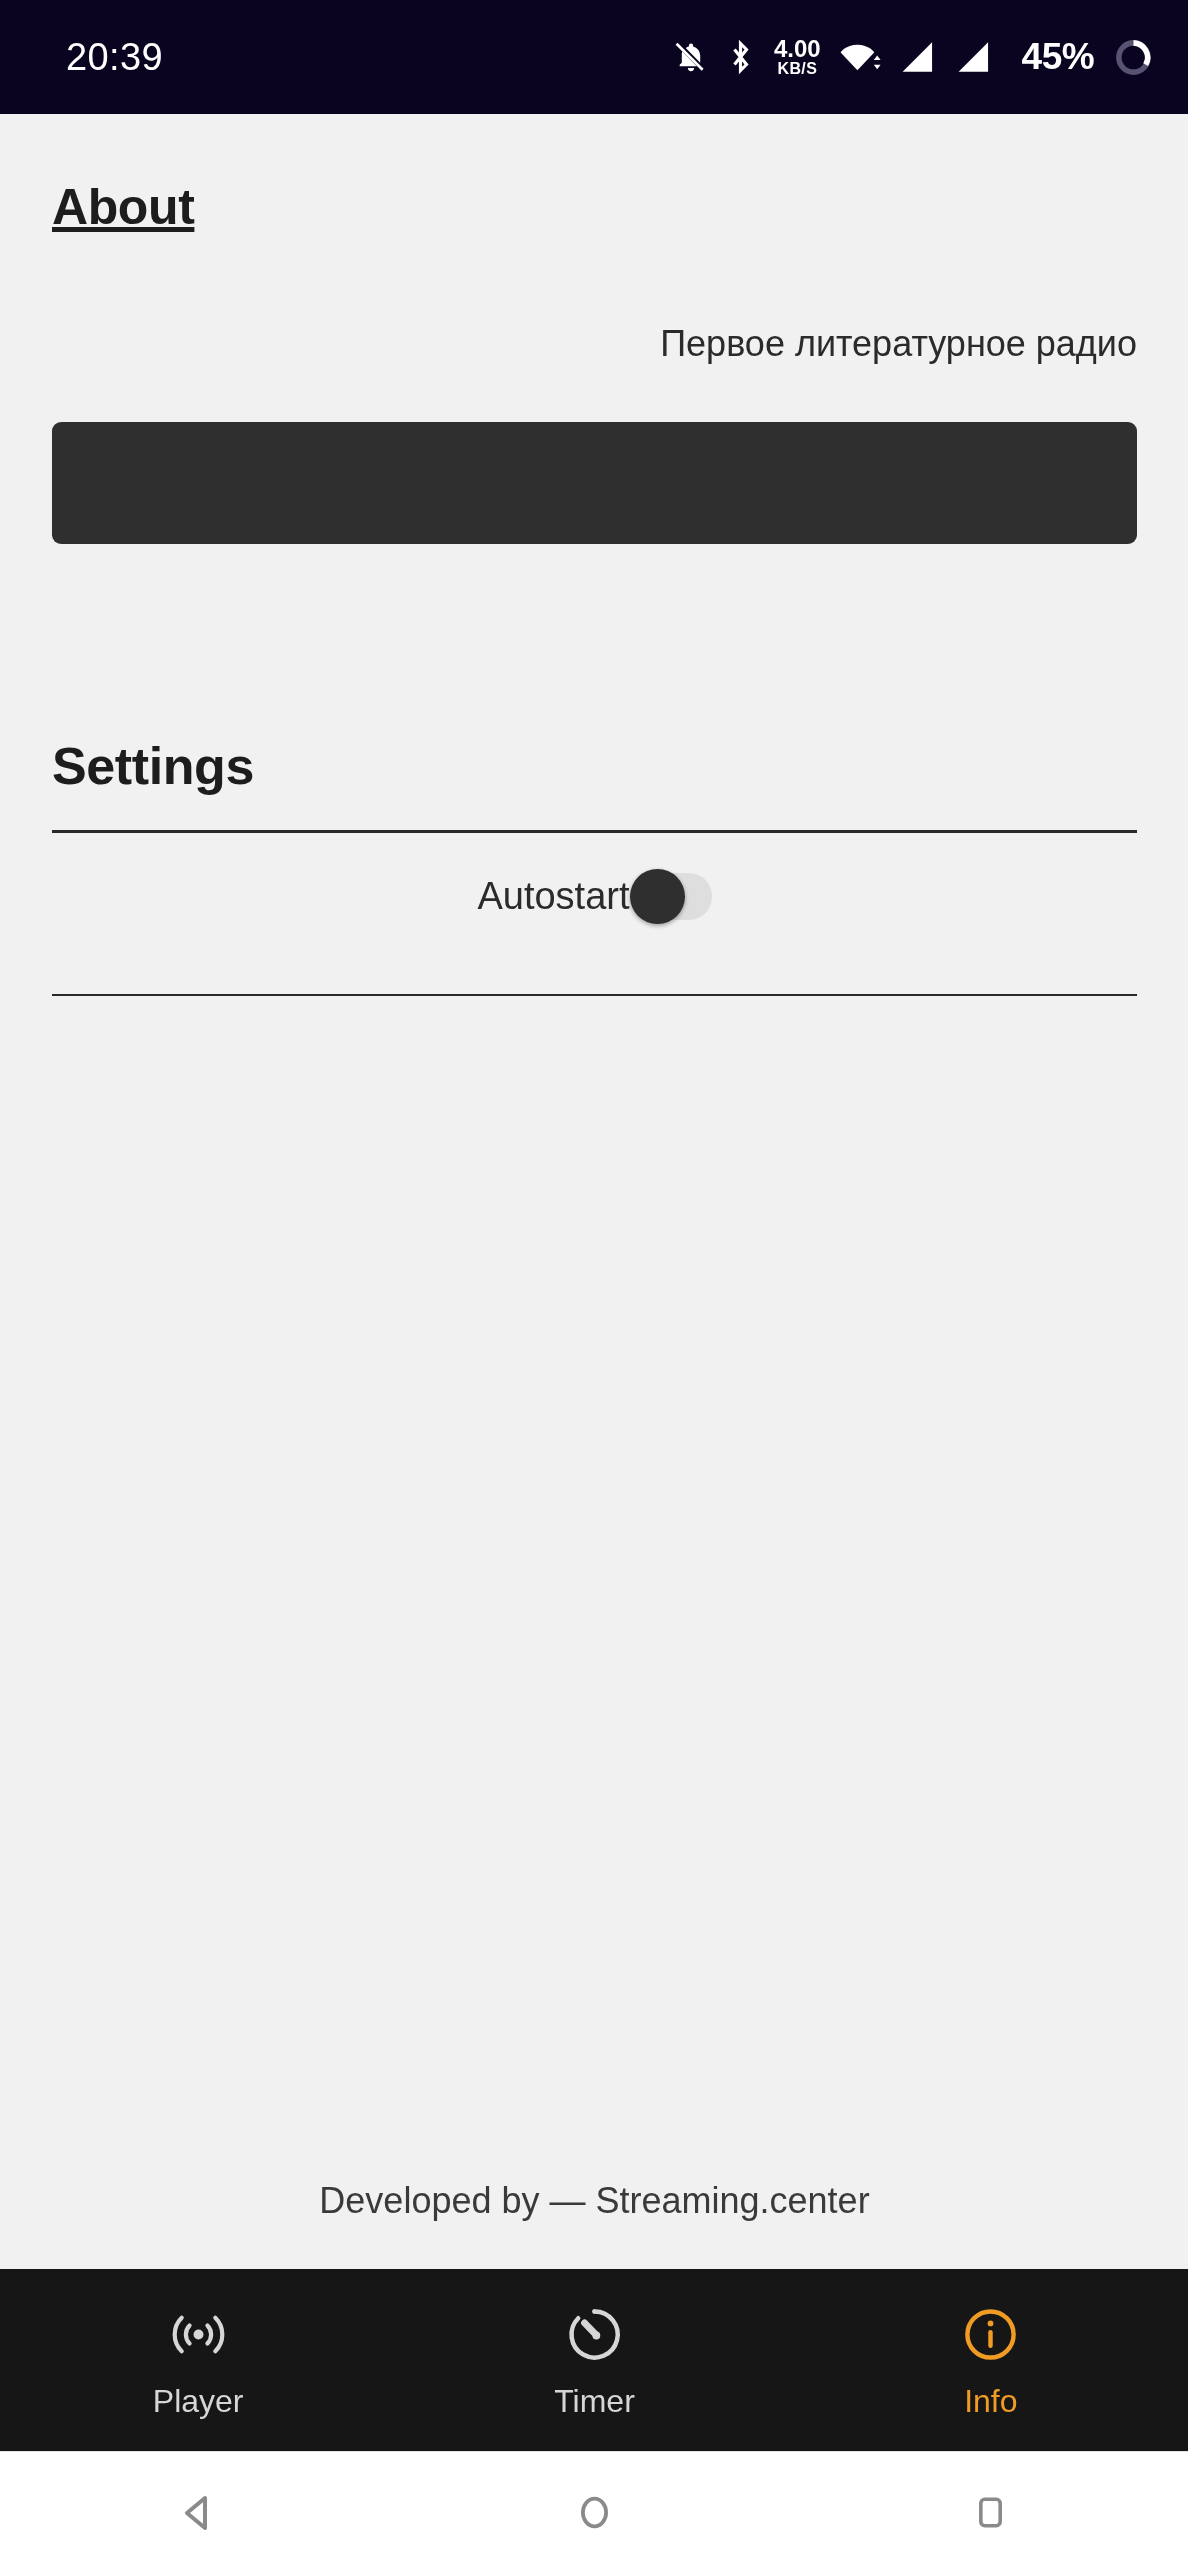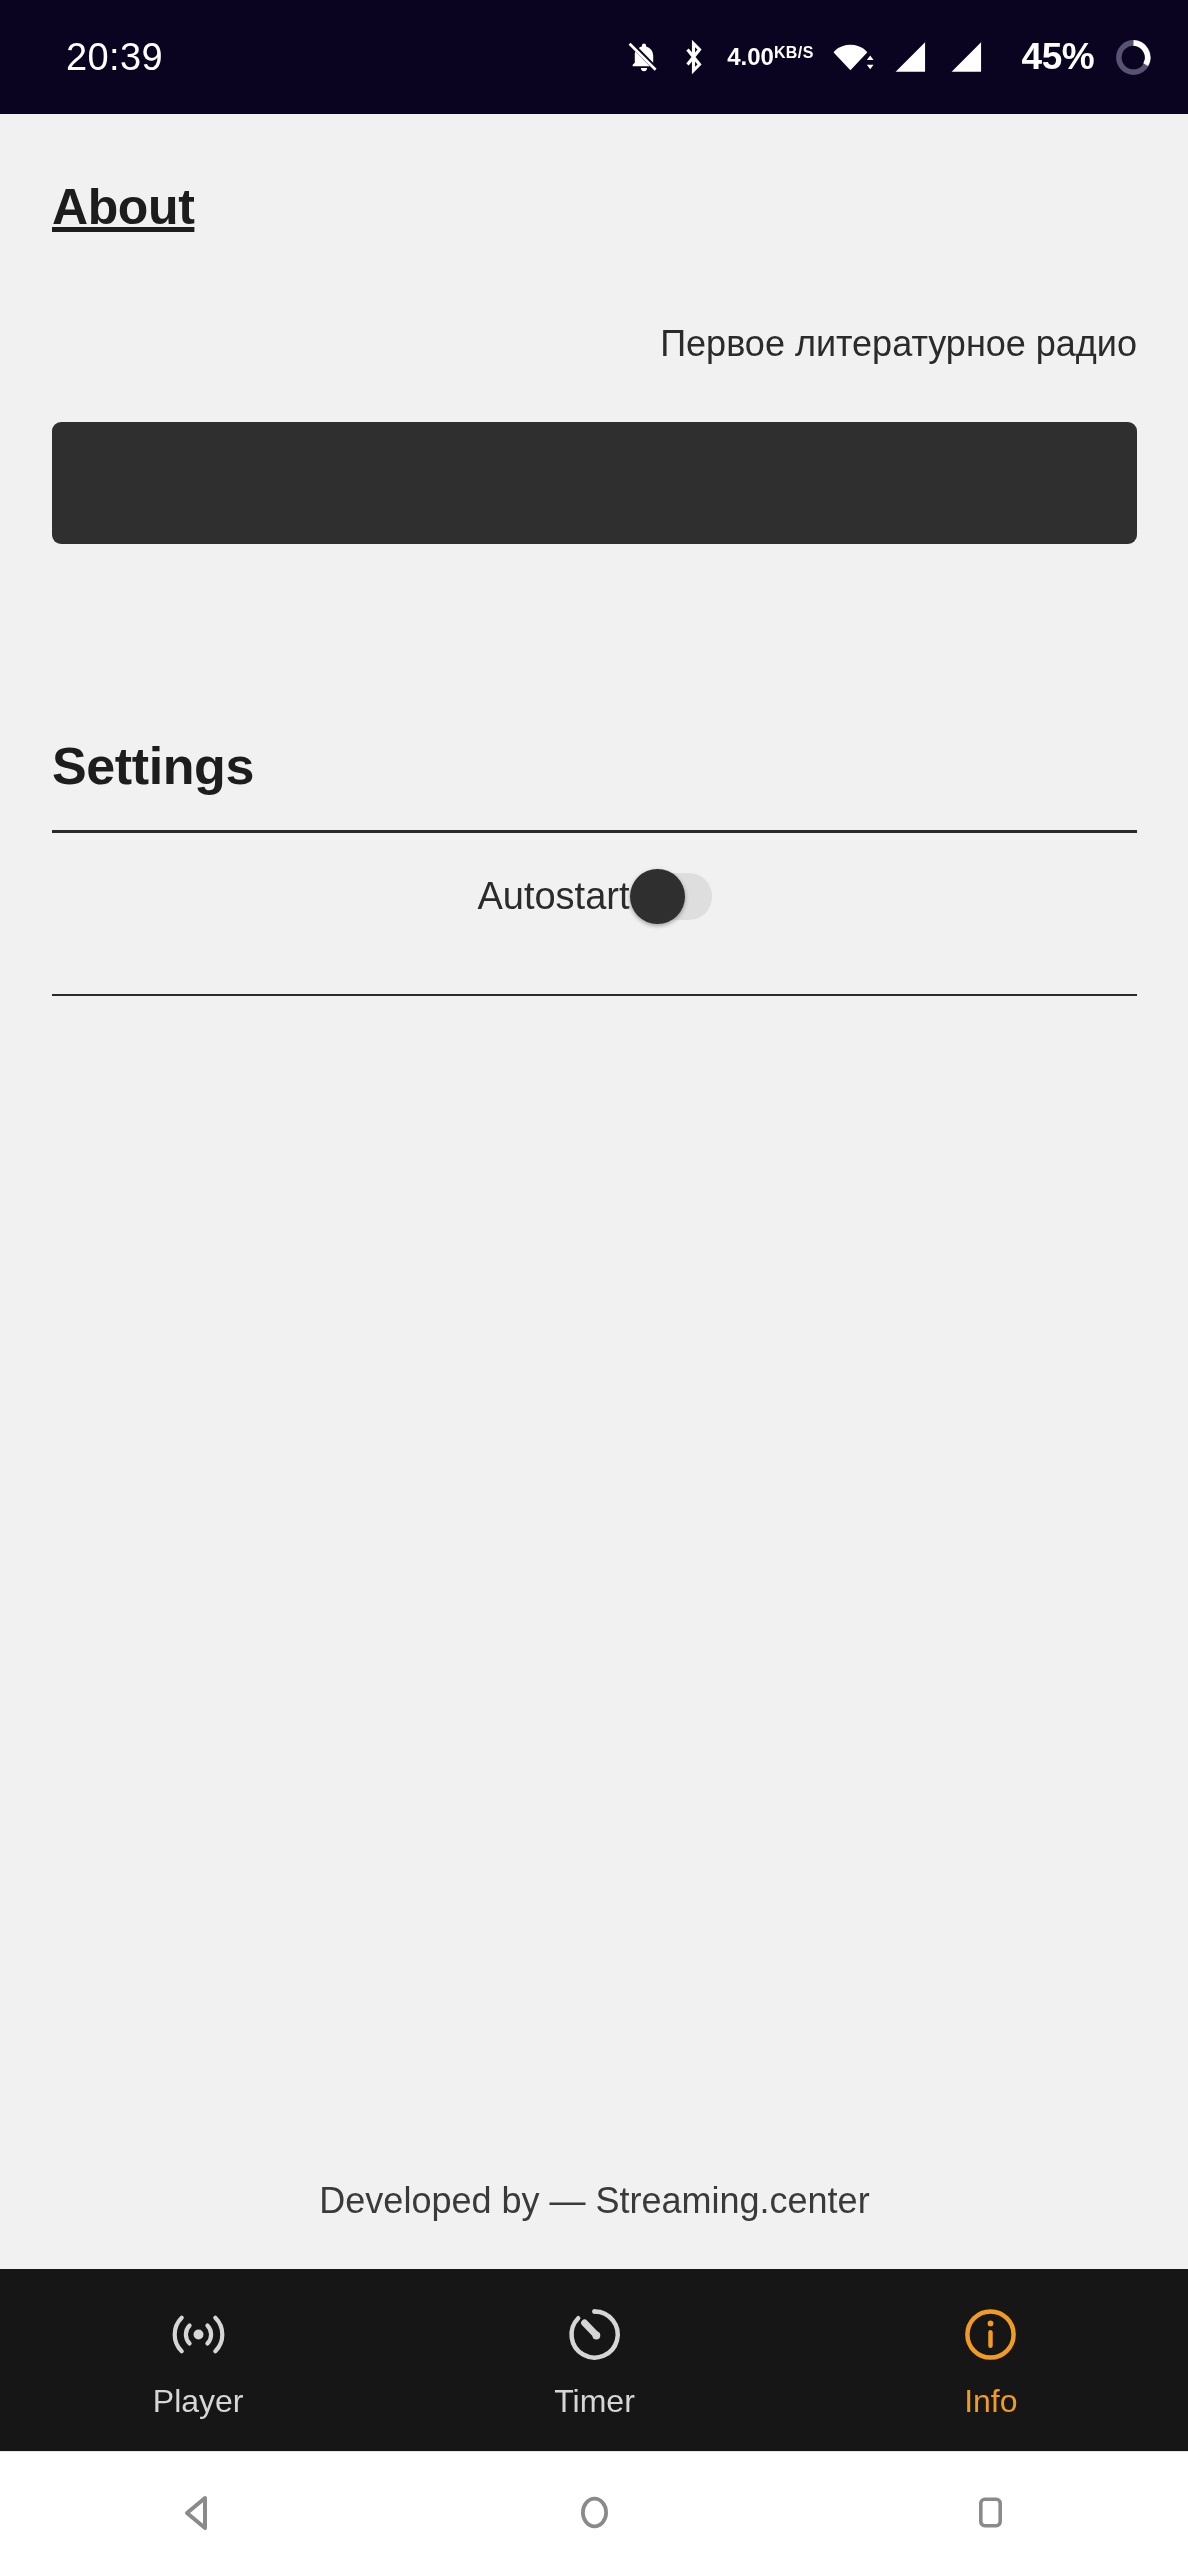--- a/index.html
+++ b/index.html
@@ -13,24 +13,24 @@
 
   
   .status-bar {
     height:114px; background:#0a0420; color:#ffffff;
     display:flex; align-items:center; justify-content:space-between;
     padding:0 36px 0 66px; flex:0 0 auto;
   }
   .status-clock { font-size:38px; font-weight:400; letter-spacing:0.4px; }
   .status-icons { display:flex; align-items:center; gap:19.7px; }
   .sicon { display:flex; align-items:center; justify-content:center; }
-  .net-rate { display:flex; flex-direction:row; line-height:1; }
+  .net-rate { display:flex; flex-direction:column; align-items:center; line-height:1; }
   .net-rate .r1 { font-size:24px; font-weight:700; }
   .net-rate .r2 { font-size:16px; font-weight:700; letter-spacing:0.4px; }
-  .batt-pct { font-size:37px; font-weight:700; letter-spacing:-0.4px; margin-left:16px; }
+  .batt-pct { font-size:37px; font-weight:700; letter-spacing:-0.4px; margin-left:9px; }
 
   
   .content { flex:1 1 auto; position:relative; padding:0 52px; display:flex; flex-direction:column; }
 
   .about-title { font-size:50px; font-weight:700; color:#1d1d1d; margin-top:64px; letter-spacing:-0.4px;text-decoration:underline; }
   .about-sub { font-size:36px; font-weight:400; color:#2b2b2b; margin-top:87px;text-align:right; }
 
   .dark-panel {
     margin-top:57px; height:122px; border-radius:9px;
     background:#2f2f2f; width:100%;

